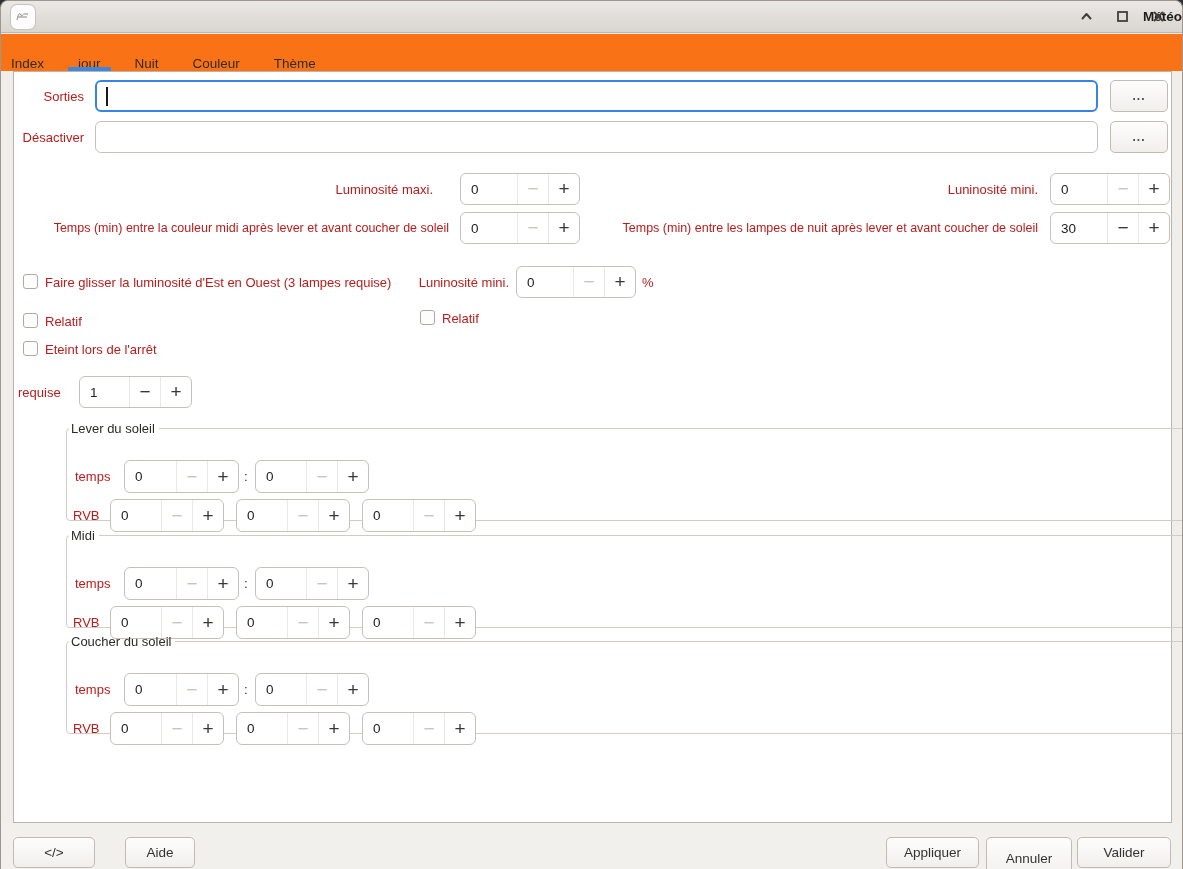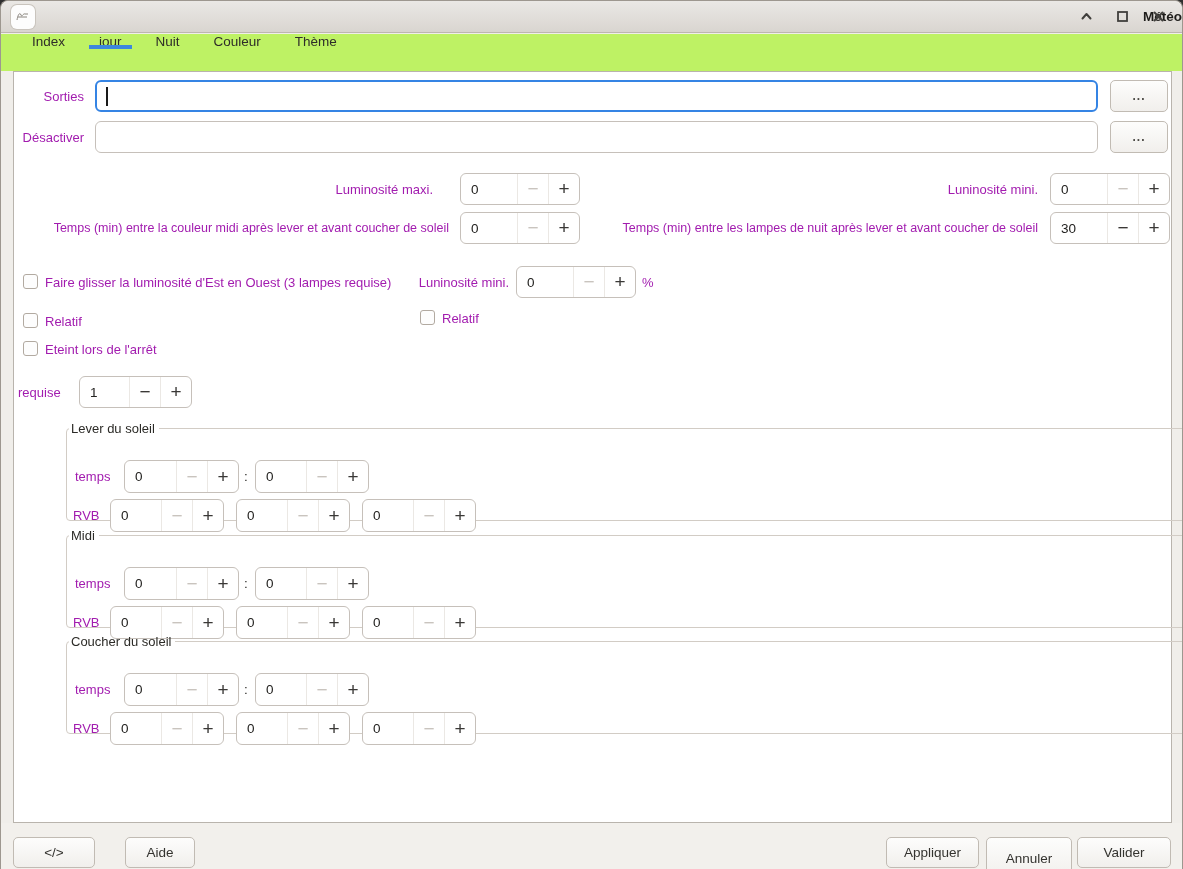--- a/index.html
+++ b/index.html
@@ -14,30 +14,30 @@
   .app-icon { width:24px; height:24px; background:#fdfdfd; border-radius:6px;
               box-shadow:0 0 0 1px #c9c4bd; display:flex; align-items:center; justify-content:center; }
   .win-title { position:absolute; left:0; right:0; text-align:right; font-size:13.5px;
                font-weight:bold; color:#1d1c1a; pointer-events:none; }
   .win-controls { margin-left:auto; display:flex; gap:20px; align-items:center; padding-right:6px; z-index:2; }
   .wc-btn { background:none; border:none; width:16px; height:16px; display:flex;
             align-items:center; justify-content:center; cursor:default; }
 
   
   .tabstrip { position:absolute; left:0; top:33px; width:100%; height:37px;
-              background:#bef264; display:flex; align-items:flex-start; padding-left:21px; }
+              background:#f97316; display:flex; align-items:flex-end; }
   .tab { position:relative; display:flex; align-items:center; padding:0 10px; margin-right:14px;
          font-size:13.5px; color:#2e2d29; }
   .tab.active::after { content:""; position:absolute; left:0; right:0; bottom:0; height:4px; background:#3d87dd; }
 
   
   .content { position:absolute; left:12px; top:70px; width:1159px; height:752px;
              background:#ffffff; border:1px solid #b9b4ad; }
 
-  .lbl { position:absolute; font-size:13px; color:#a21caf; white-space:nowrap;
+  .lbl { position:absolute; font-size:13px; color:#b91c1c; white-space:nowrap;
          display:flex; align-items:center; height:32px; }
   .lbl.sm { font-size:12.5px; }
 
   .tfield { position:absolute; height:32px; background:#fff; border:1px solid #c6c0ba; border-radius:6px; }
   .tfield.focused { border:2px solid #3584e4; }
   .caret { position:absolute; left:9px; top:5px; width:1.5px; height:19px; background:#1a1a1a; }
 
   .btn { position:absolute; background:linear-gradient(#fdfdfc,#f1efec); border:1px solid #c1bbb3;
          border-radius:5px; font-size:13.5px; color:#34332f; display:flex; align-items:center;
          justify-content:center; font-family:inherit; }

